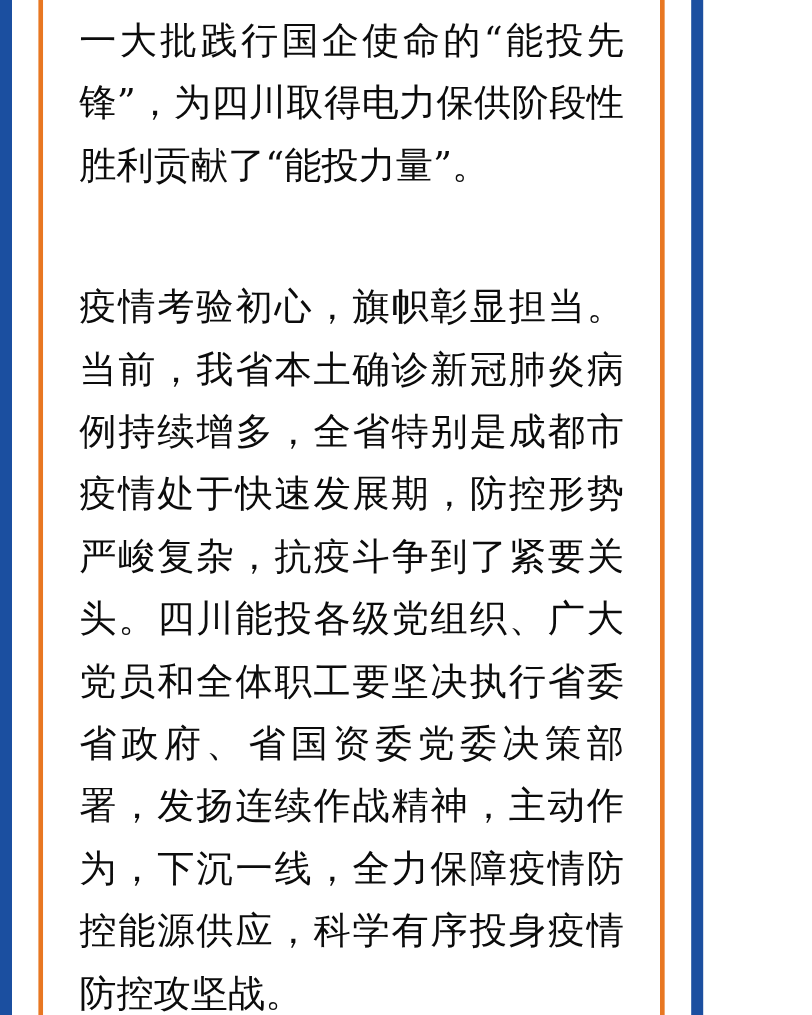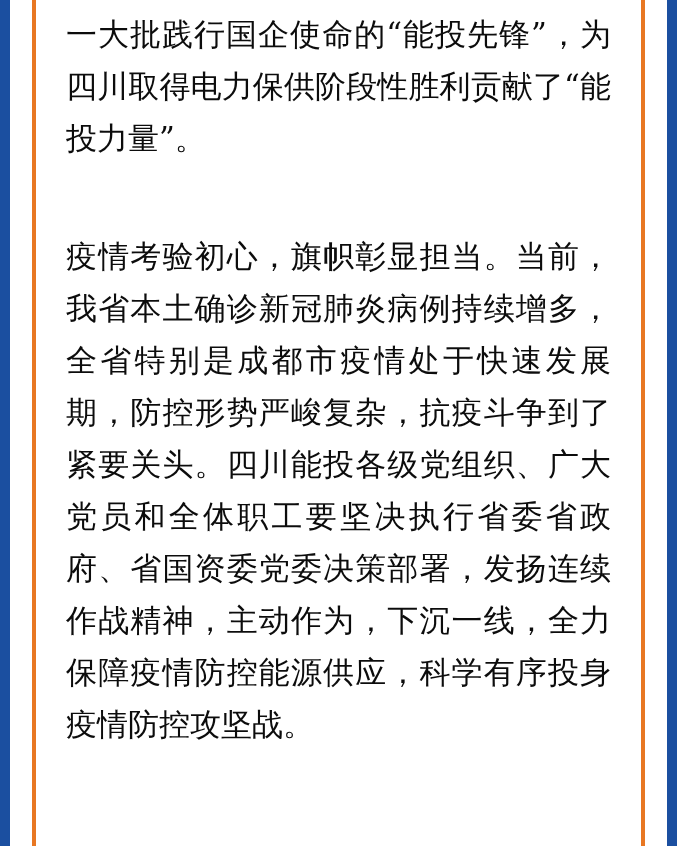--- a/index.html
+++ b/index.html
@@ -8,21 +8,21 @@
   }
   body {
     width: 677px;
     height: 846px;
     background: #ffffff;
     font-family: "Liberation Serif", serif;
     overflow: hidden;
   }
   .page {
     position: relative;
-    width: 677px;
+    width: 586px;
     height: 846px;
     background: #ffffff;
     box-sizing: border-box;
   }
   
   .bar {
     position: absolute;
     top: 0;
     bottom: 0;
     width: 10px;

